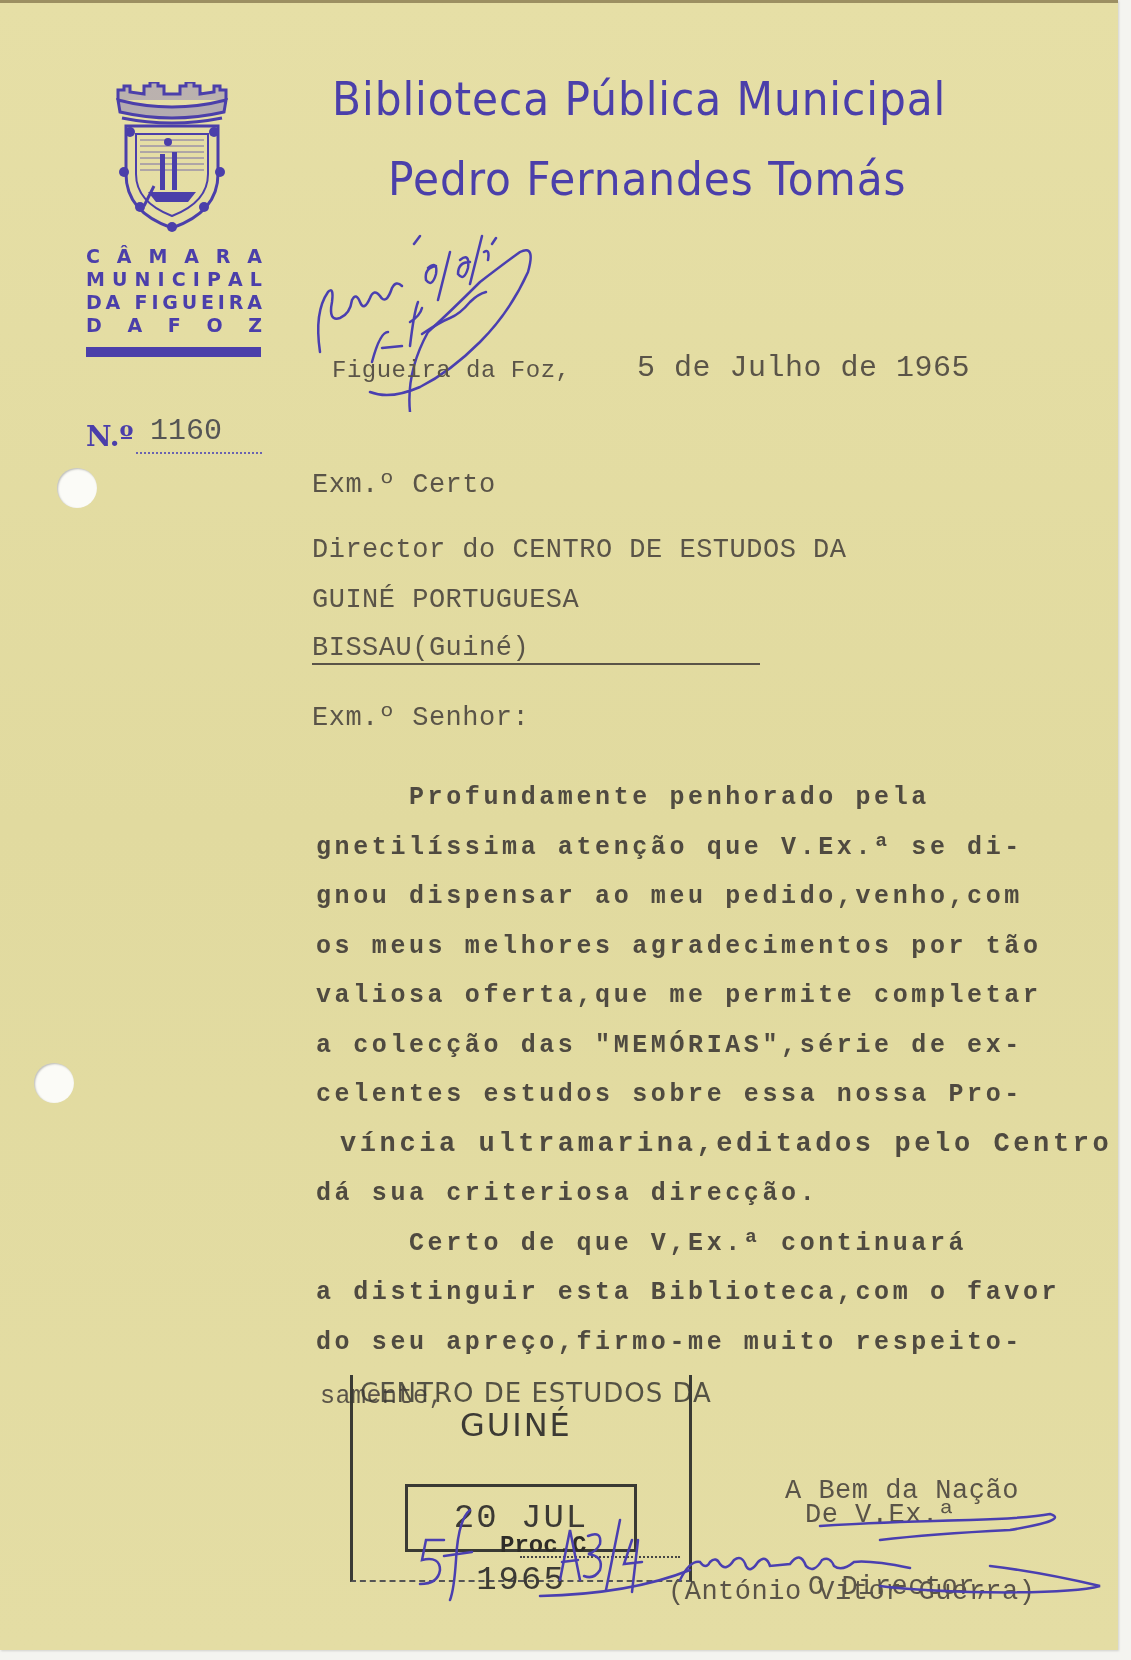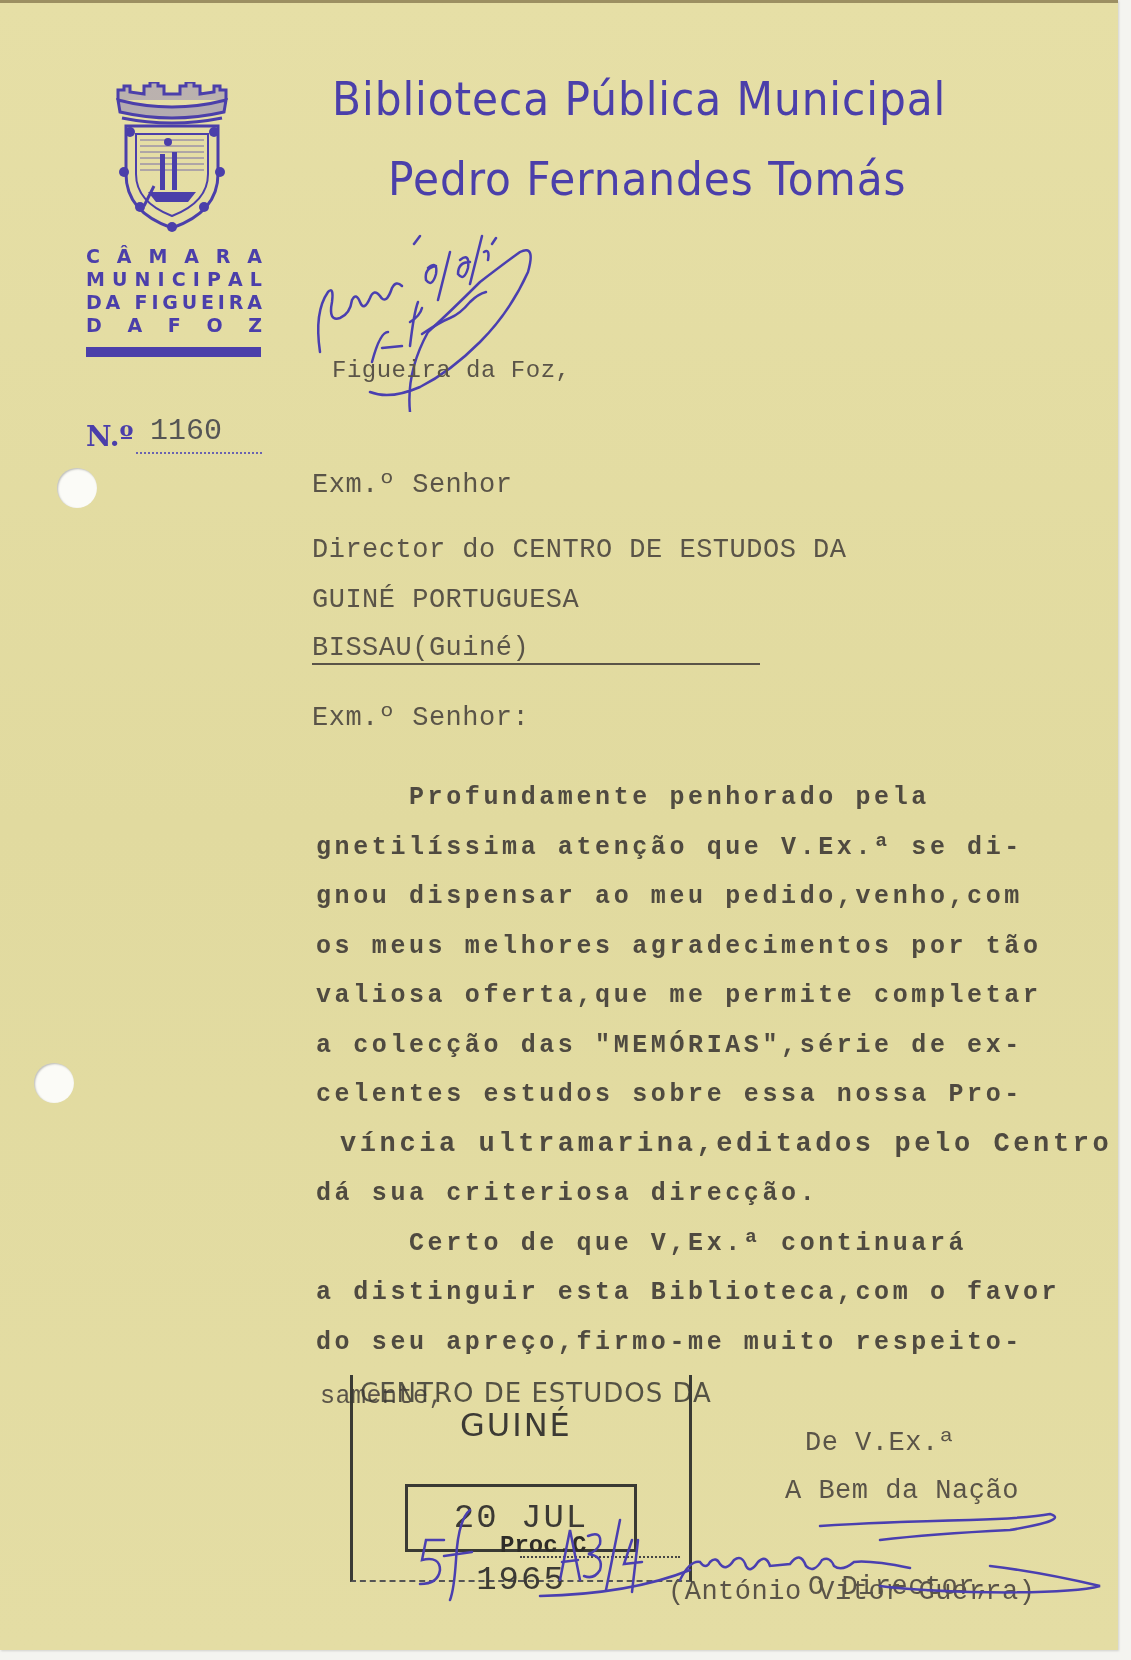--- a/index.html
+++ b/index.html
@@ -151,22 +151,23 @@
       <path d="M140 30 L128 78"></path>
       <path d="M150 38 Q160 30 158 46 Q154 60 148 52 Q148 40 160 40"></path>
       <path d="M172 14 L160 62"></path>
       <path d="M174 30 Q180 26 178 38 M182 22 L186 16"></path>
       <path d="M100 190 Q96 150 118 110 Q140 90 170 60 Q196 40 210 30 Q226 22 218 50 Q200 90 170 120 Q140 150 110 165 Q80 178 60 170"></path>
       <path d="M112 112 Q130 100 140 96 Q150 92 160 80 Q168 72 176 70"></path>
     </g>
   </svg>
 
   <div class="tw" style="left:332px;top:357px;font-size:24px;">Figueira da Foz,</div>
-
-  <div class="tw" style="left:312px;top:470px;">Exm.º Senhor</div>
+  <div class="tw" style="left:637px;top:351px;font-size:30px;">5 de Julho de 1965</div>
+
+  <div class="tw" style="left:312px;top:470px;">Exm.º Certo</div>
   <div class="tw" style="left:312px;top:535px;">Director do CENTRO DE ESTUDOS DA</div>
   <div class="tw" style="left:312px;top:585px;">GUINÉ PORTUGUESA</div>
   <div class="tw" style="left:312px;top:633px;">BISSAU(Guiné)</div>
   <div class="underline"></div>
 
   <div class="tw" style="left:312px;top:703px;">Exm.º Senhor:</div>
 
   <div class="tw wide" style="left:316px;top:783px;font-size:25px;letter-spacing:3.6px;">     Profundamente penhorado pela</div>
   <div class="tw wide" style="left:316px;top:833px;font-size:25px;letter-spacing:3.6px;">gnetilíssima atenção que V.Ex.ª se di-</div>
   <div class="tw wide" style="left:316px;top:882px;font-size:25px;letter-spacing:3.6px;">gnou dispensar ao meu pedido,venho,com</div>
@@ -174,21 +175,21 @@
   <div class="tw wide" style="left:316px;top:981px;font-size:25px;letter-spacing:3.6px;">valiosa oferta,que me permite completar</div>
   <div class="tw wide" style="left:316px;top:1031px;font-size:25px;letter-spacing:3.6px;">a colecção das "MEMÓRIAS",série de ex-</div>
   <div class="tw wide" style="left:316px;top:1080px;font-size:25px;letter-spacing:3.6px;">celentes estudos sobre essa nossa Pro-</div>
   <div class="tw wide" style="left:316px;top:1129px;font-size:27px;letter-spacing:3.6px;margin-left:24px;">víncia ultramarina,editados pelo Centro</div>
   <div class="tw wide" style="left:316px;top:1179px;font-size:25px;letter-spacing:3.6px;">dá sua criteriosa direcção.</div>
   <div class="tw wide" style="left:316px;top:1278px;font-size:25px;letter-spacing:3.6px;">a distinguir esta Biblioteca,com o favor</div>
   <div class="tw wide" style="left:316px;top:1229px;font-size:25px;letter-spacing:3.6px;">     Certo de que V,Ex.ª continuará</div>
   <div class="tw wide" style="left:316px;top:1328px;font-size:25px;letter-spacing:3.6px;">do seu apreço,firmo-me muito respeito-</div>
   <div class="tw" style="left:320px;top:1382px;font-size:25px;">samente,</div>
 
-  <div class="tw" style="left:805px;top:1428px;">De V.Ex.ª</div>
+  <div class="tw" style="left:805px;top:1500px;">De V.Ex.ª</div>
   <div class="tw" style="left:785px;top:1476px;">A Bem da Nação</div>
   <div class="tw" style="left:808px;top:1572px;">O Director,</div>
   <div class="tw" style="left:668px;top:1577px;">(António Vitor Guerra)</div>
 
   <div class="stamp"></div>
   <div class="stamp-top">CENTRO DE ESTUDOS DA</div>
   <div class="stamp-guine">GUINÉ</div>
   <div class="stamp-date">20 JUL 1965</div>
   <div class="stamp-proc">Proc.C</div>
   <div class="stamp-proc-line"></div>

